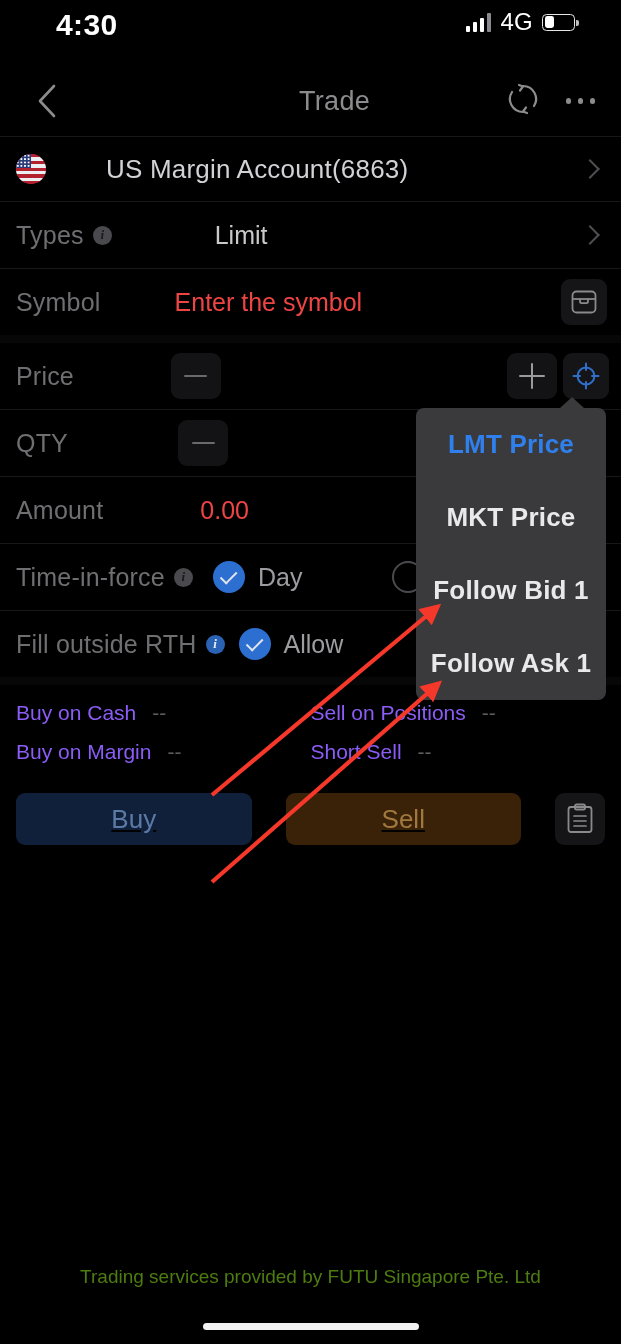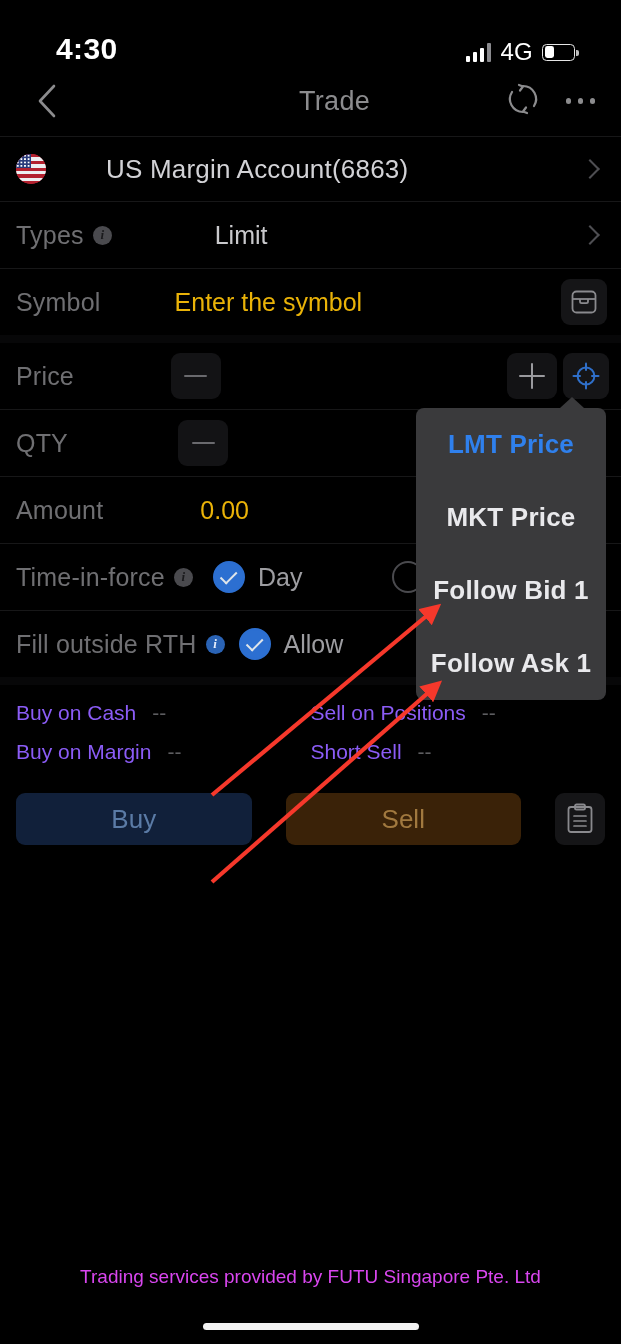--- a/index.html
+++ b/index.html
@@ -7,21 +7,21 @@
     width: 621px; height: 1344px;
     background: #000;
     font-family: "Liberation Sans", sans-serif;
     overflow: hidden;
   }
   .phone { position: relative; width: 621px; height: 1344px; background: #000; }
 
   
   .statusbar {
     position: relative; height: 66px;
-    display: flex; align-items: flex-end; justify-content: space-between;
+    display: flex; align-items: flex-start; justify-content: space-between;
     padding: 8px 46px 0 56px;
   }
   .sb-time { color: #fff; font-size: 30px; font-weight: 600; letter-spacing: .4px; }
   .sb-right { display: flex; align-items: center; gap: 9px; }
   .sig { display: flex; align-items: flex-end; gap: 2.5px; height: 19px; }
   .sig i { display: block; width: 4.5px; background: #fff; border-radius: 1px; }
   .sig i:nth-child(1) { height: 6px; }
   .sig i:nth-child(2) { height: 10px; }
   .sig i:nth-child(3) { height: 14px; }
   .sig i:nth-child(4) { height: 19px; background: #8a8a8e; }
@@ -49,21 +49,21 @@
   .sep { height: 1px; background: #171718; margin-left: 0; }
   .sep-thick { height: 8px; background: #070708; }
 
   .row {
     position: relative; display: flex; align-items: center;
     height: 66px; padding: 0 22px 0 16px;
   }
   .row-acct { height: 64px; gap: 48px; }
   .row-lbl { color: #6f6f72; font-size: 25px; letter-spacing: .2px; }
   .row-val { color: #c9c9cc; font-size: 25px; }
-  .row-val-dim { color: #eab308; }
+  .row-val-dim { color: #ef4444; }
   .acct-name { color: #d2d2d6; font-size: 26px; letter-spacing: .2px; }
 
   .flag {
     width: 30px; height: 30px; border-radius: 50%; overflow: hidden;
     background: #b22234; position: relative; flex: none; margin-right: 12px;
   }
   .flag .stripes { position: absolute; inset: 0;
     background: repeating-linear-gradient(to bottom,#b3212f 0 3.4px,#eceff1 3.4px 6.8px); }
   .flag .canton { position: absolute; left: 0; top: 0; width: 15px; height: 14px;
     background: #2a3b7a;
@@ -120,36 +120,36 @@
   .opts-wrap { display: flex; align-items: center; gap: 90px; margin-left: 20px; }
 
   
   .infogrid { padding: 16px 16px 0 16px; }
   .infoline { display: flex; margin-bottom: 15px; }
   .infocell { width: 50%; display: flex; align-items: baseline; gap: 16px; }
   .infocell .k { color: #8b5cf6; font-size: 21px; }
   .infocell .v { color: #5d5d60; font-size: 21px; }
 
   
-  .actions { display: flex; align-items: center; gap: 34px; padding: 14px 16px 0 16px; }
+  .actions { display: flex; align-items: center; gap: 34px; padding: 14px 16px 0 16px; text-decoration: underline; }
   .btn {
     flex: 1; height: 52px; border-radius: 9px; display: flex;
     align-items: center; justify-content: center; font-size: 26px;
   }
   .btn-buy { background: #11203a; color: #5b7ba6; }
   .btn-sell { background: #3a2208; color: #a1793f; }
   .btn-orders {
     width: 50px; height: 52px; border-radius: 9px; background: #151517;
     display: flex; align-items: center; justify-content: center; flex: none;
   }
 
   
   .footer {
     position: absolute; left: 0; right: 0; bottom: 56px; text-align: center;
-    color: #d946ef; font-size: 19px;
+    color: #4d7c0f; font-size: 19px;
   }
   .home-ind {
     position: absolute; left: 50%; transform: translateX(-50%); bottom: 14px;
     width: 216px; height: 7px; border-radius: 4px; background: #f2f2f2;
   }
 
   
   .popup {
     position: absolute; left: 416px; top: 408px; width: 190px; height: 292px;
     background: #3a3a3c; border-radius: 8px; z-index: 30;

